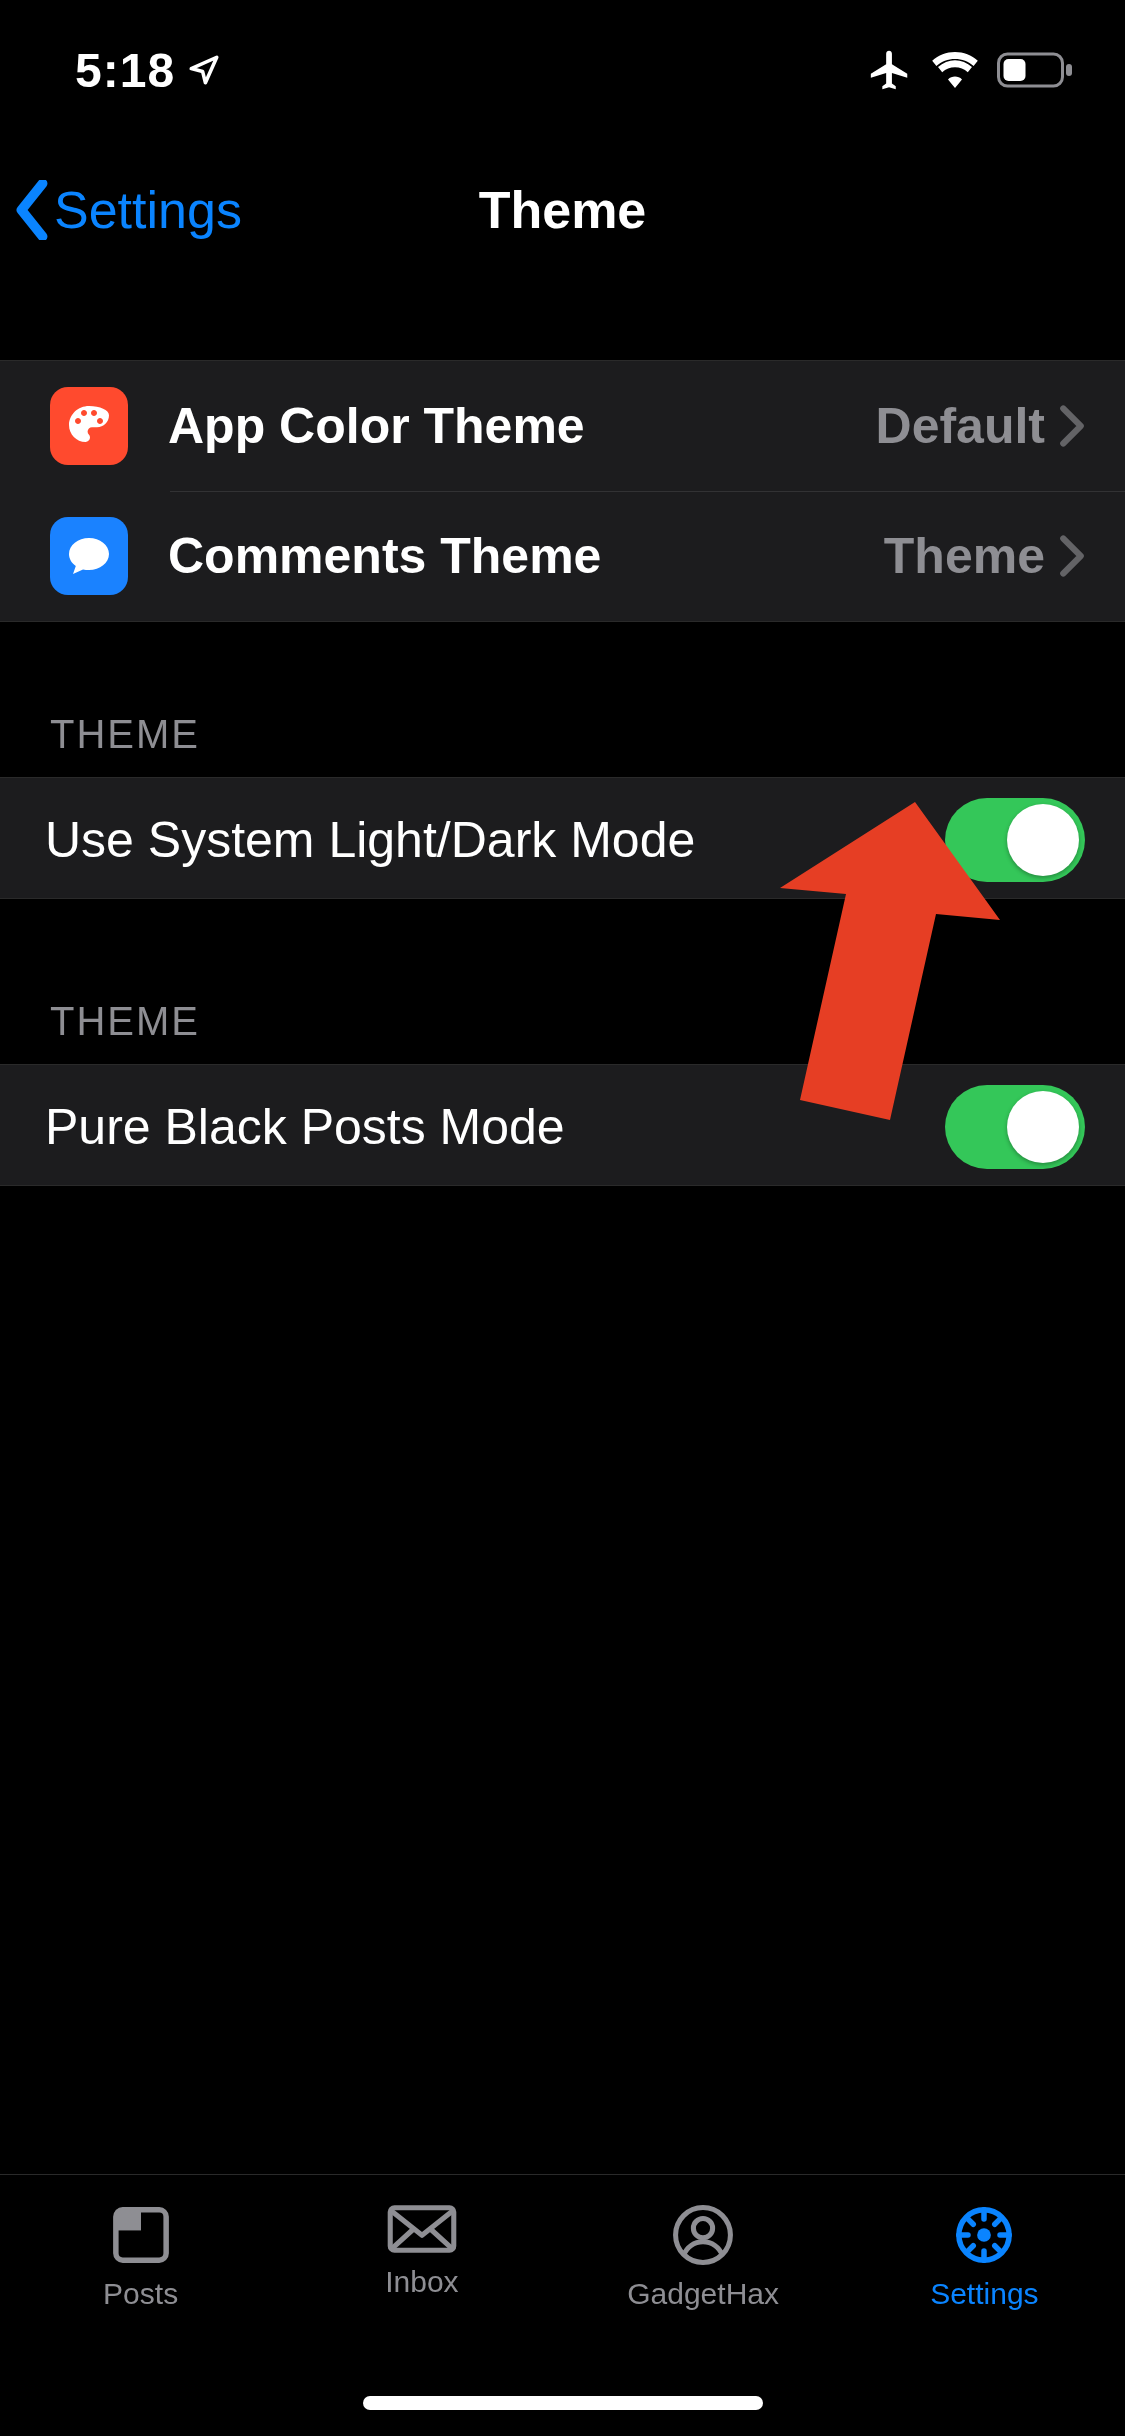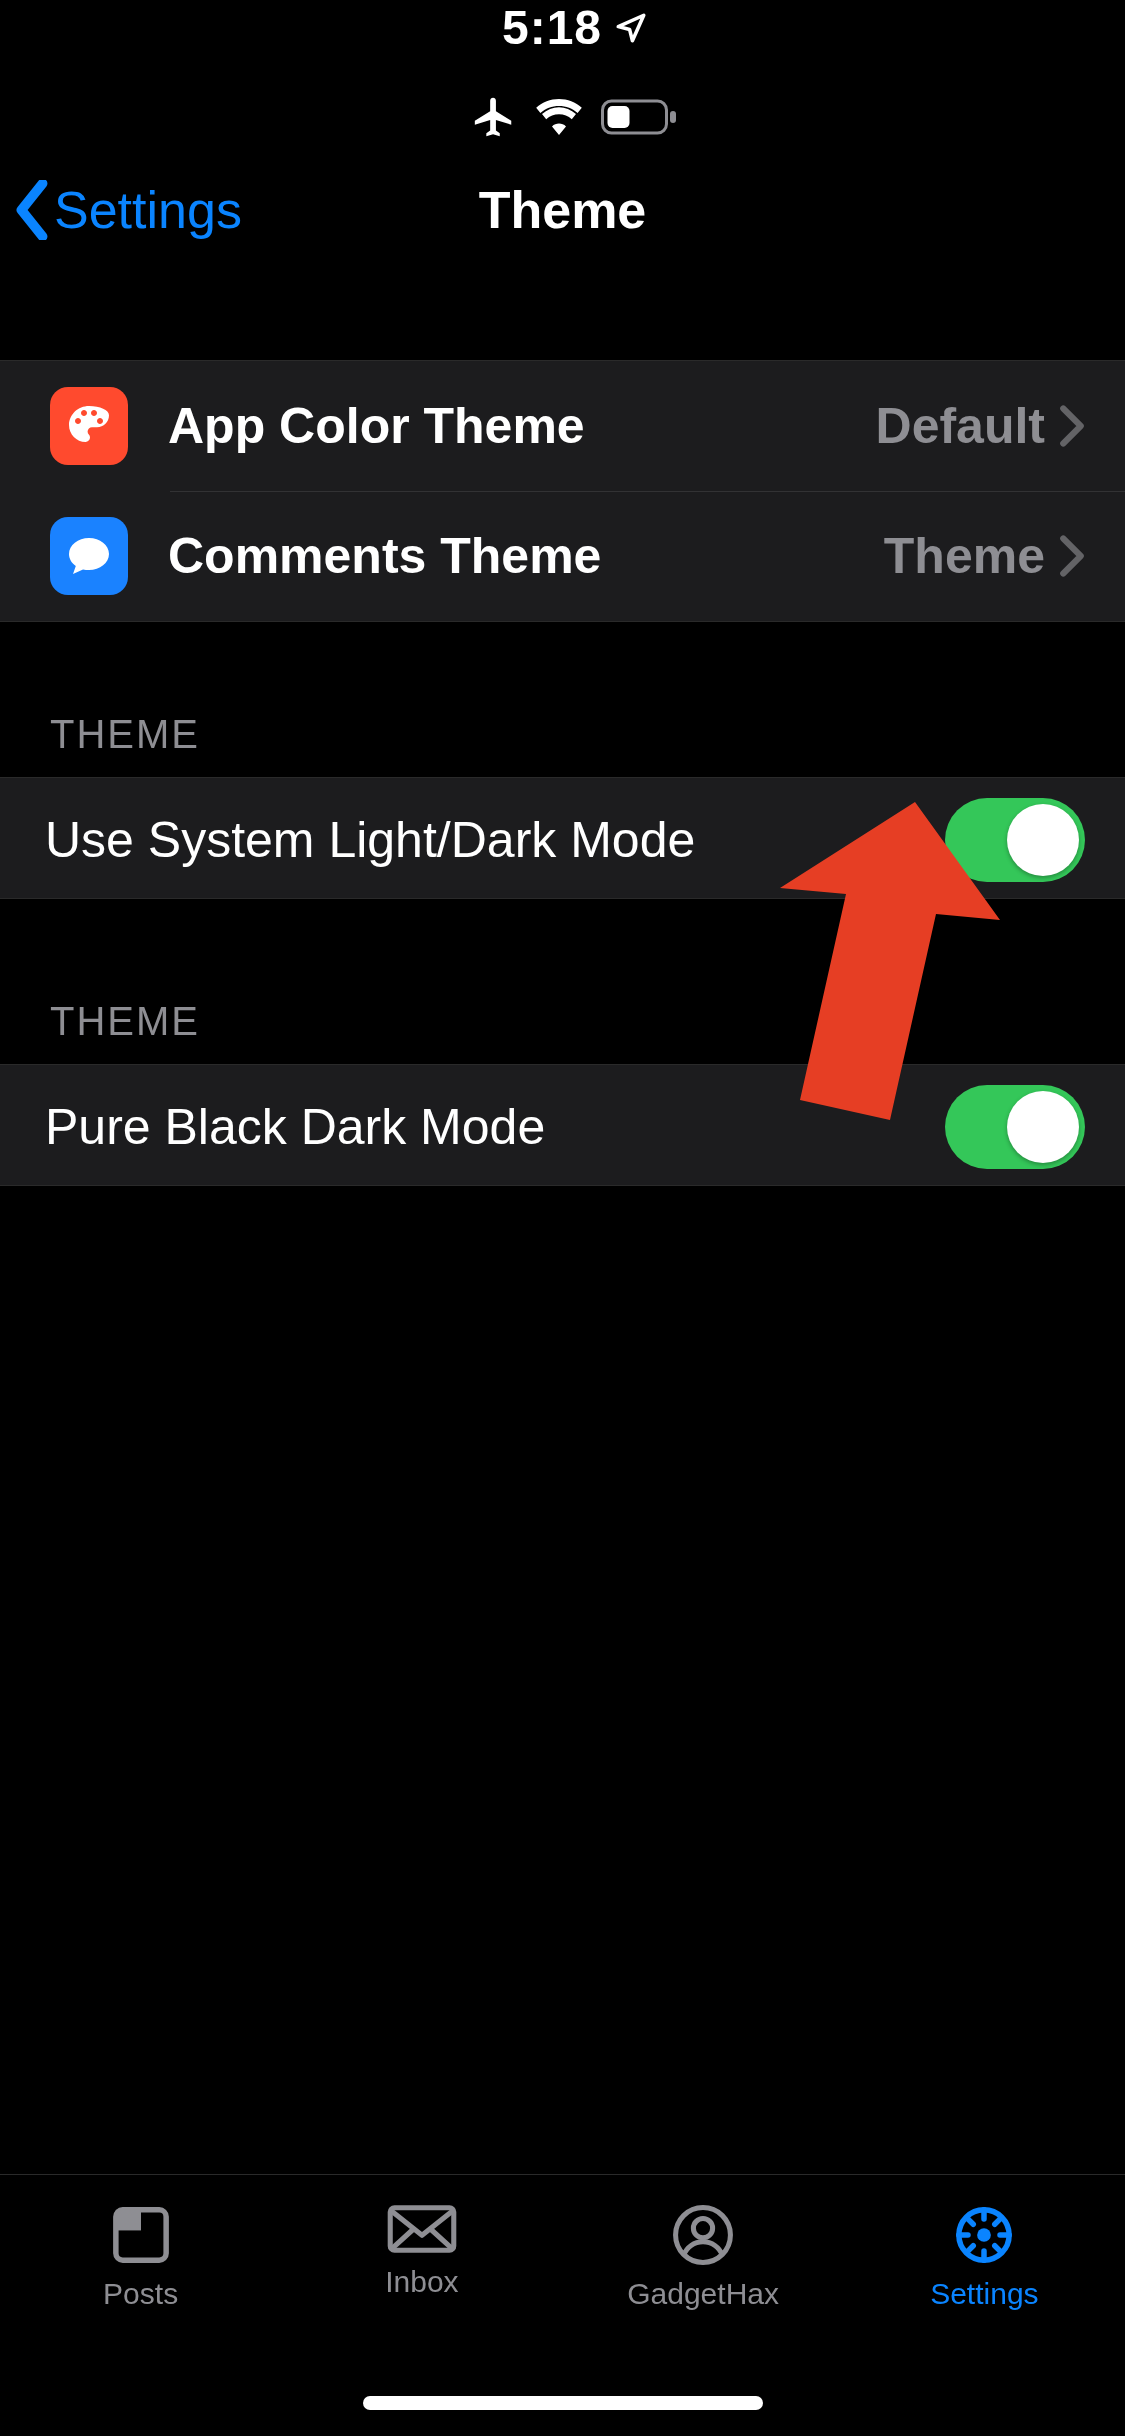--- a/index.html
+++ b/index.html
@@ -1,20 +1,20 @@
 <!DOCTYPE html>
 <html><head>
 <meta charset="utf-8">
 <style>
   * { box-sizing: border-box; margin: 0; padding: 0; }
   html, body { width: 1125px; height: 2436px; background: #000; font-family: -apple-system, "Helvetica Neue", Helvetica, Arial, sans-serif; color: #fff; overflow: hidden; }
   .screen { width: 1125px; height: 2436px; position: relative; background: #000; }
 
   
-  .status-bar { position: absolute; top: 0; left: 0; right: 0; height: 140px; display: flex; align-items: center; justify-content: space-between; padding: 0 50px 0 75px; flex-direction: column; }
+  .status-bar { position: absolute; top: 0; left: 0; right: 0; height: 140px; display: flex; align-items: center; justify-content: space-between; padding: 0 50px 0 75px; }
   .status-left { display: flex; align-items: center; gap: 12px; font-size: 48px; font-weight: 600; letter-spacing: 1px; }
   .status-right { display: flex; align-items: center; gap: 18px; }
   .status-right svg { display: block; }
 
   
   .nav-bar { position: absolute; top: 140px; left: 0; right: 0; height: 140px; display: flex; align-items: center; }
   .nav-back { position: absolute; left: 12px; top: 0; height: 140px; display: flex; align-items: center; gap: 2px; color: #0a84ff; font-size: 52px; }
   .nav-title { width: 100%; text-align: center; font-size: 52px; font-weight: 600; color: #fff; }
 
   
@@ -124,21 +124,21 @@
     <div class="header-label">THEME</div>
     <div class="row-plain">
       <div class="label">Use System Light/Dark Mode</div>
       <div class="toggle">
           <div class="knob"></div>
         </div>
     </div>
 
     <div class="header-label" style="margin-top:100px">THEME</div>
     <div class="row-plain">
-      <div class="label">Pure Black Dark Mode</div>
+      <div class="label">Pure Black Posts Mode</div>
       <div class="toggle">
           <div class="knob"></div>
         </div>
     </div>
 
   </div>
 
   <svg class="arrow-annot" style="left:680px; top:802px;" width="320" height="400" viewBox="0 0 320 400">
     <polygon points="235,0 320,118 256,112 210,318 120,298 166,92 100,86" fill="#e63e24"></polygon>
   </svg>

